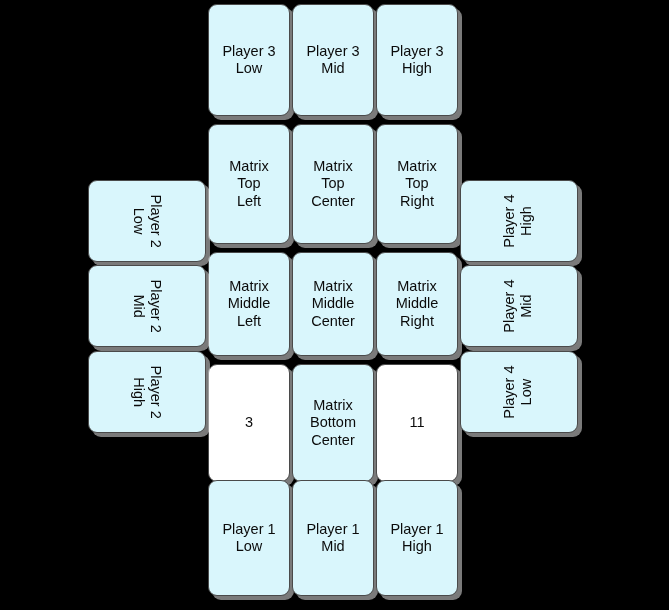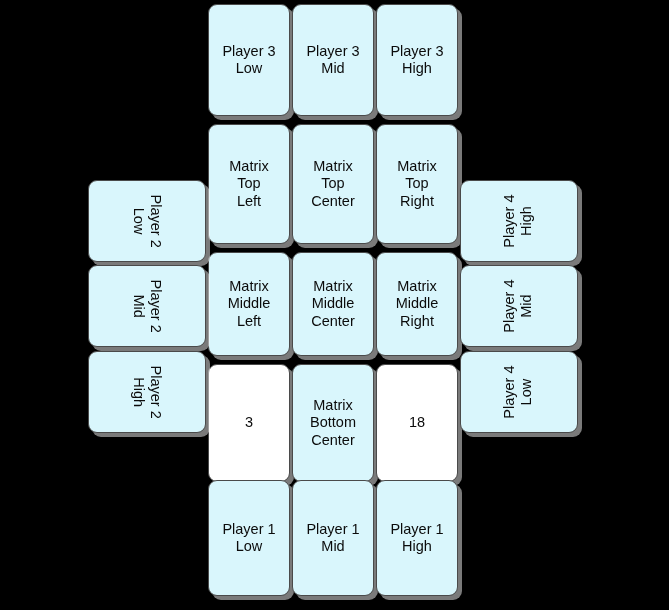--- a/index.html
+++ b/index.html
@@ -133,21 +133,21 @@
 
   <div class="card white col-c1 row-r4">
     <span class="label">3</span>
   </div>
   <div class="card col-c2 row-r4">
     <span class="label">Matrix
 Bottom
 Center</span>
   </div>
   <div class="card white col-c3 row-r4">
-    <span class="label">18</span>
+    <span class="label">11</span>
   </div>
 
   <div class="card col-c1 row-r5">
     <span class="label">Player 1
 Low</span>
   </div>
   <div class="card col-c2 row-r5">
     <span class="label">Player 1
 Mid</span>
   </div>

